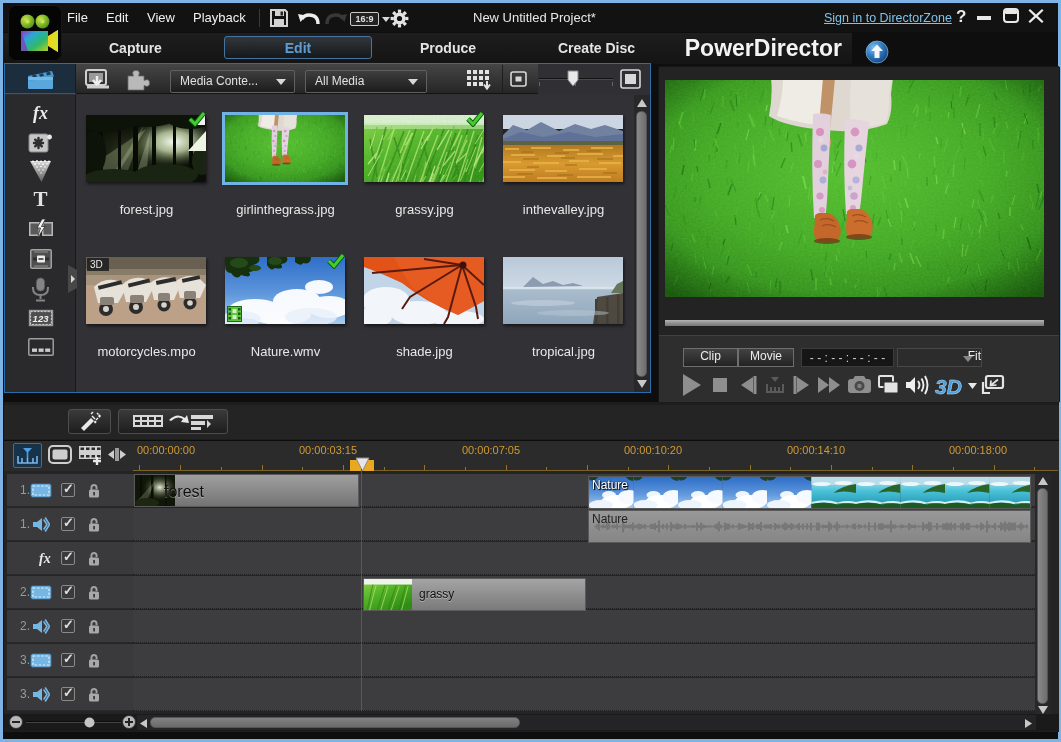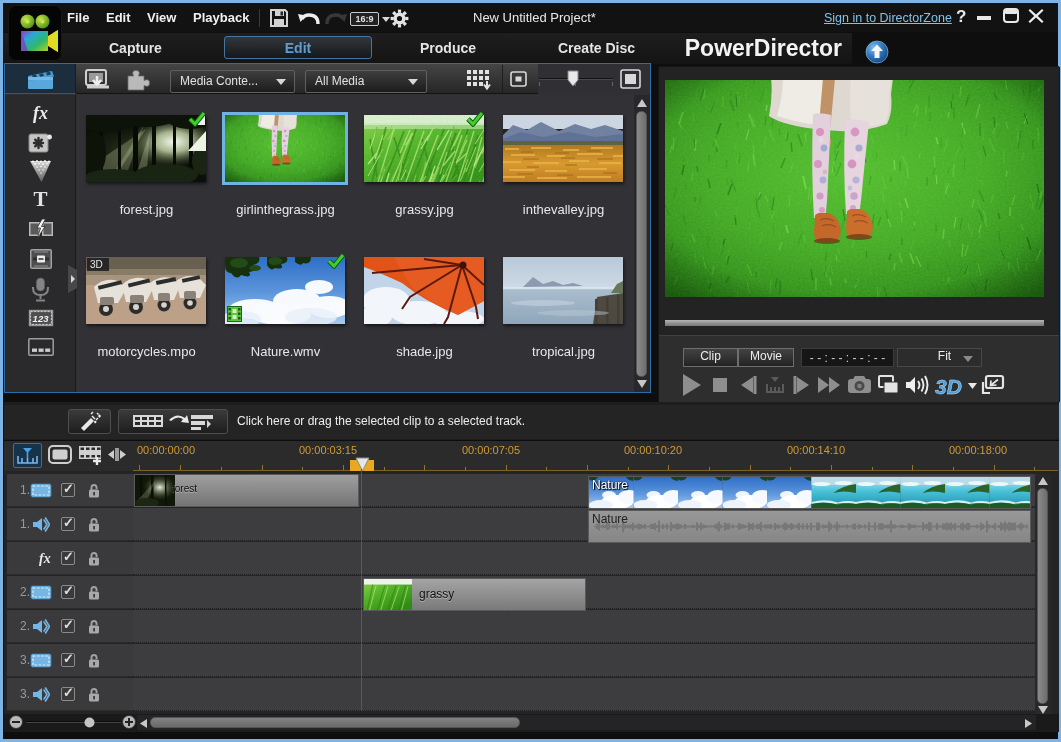--- a/index.html
+++ b/index.html
@@ -1,21 +1,21 @@
 <!DOCTYPE html>
 <html><head><meta charset="utf-8"><style>
 *{margin:0;padding:0;box-sizing:border-box}
 html,body{width:1061px;height:742px;overflow:hidden;background:#000}
 body{font-family:"Liberation Sans",sans-serif;position:relative}
 .win{position:absolute;left:0;top:0;width:1061px;height:742px;background:#7db3e5}
 .inner{position:absolute;left:3px;top:3px;width:1055px;height:736px;background:#0e0e0e}
 .abs{position:absolute}
 
 .titlebar{position:absolute;left:0;top:0;width:1055px;height:29px;background:#121212}
-.menu{position:absolute;top:7px;font-size:13px;color:#f0f0f0;font-weight:bold}
+.menu{position:absolute;top:7px;font-size:13px;color:#f0f0f0;font-weight:normal}
 .ttl{position:absolute;top:7px;font-size:13px;color:#e8e8e8}
 .signin{position:absolute;top:8px;font-size:12.5px;color:#7fc3ea;text-decoration:underline}
 .winbtn{position:absolute;top:4px;color:#e8e8e8;font-size:15px;font-weight:bold}
 
 .tabrow{position:absolute;left:0;top:30px;width:849px;height:31px;background:linear-gradient(#1e1e1e,#141414)}
 .tab{position:absolute;top:7px;font-size:14px;font-weight:bold;color:#e4e4e4}
 .editbtn{position:absolute;left:221px;top:3px;width:148px;height:23px;border:1px solid #44749f;border-radius:3px;background:linear-gradient(#32373b,#16181a);color:#5e9dd4;font-size:14px;font-weight:bold;text-align:center;line-height:22px}
 .pdlogo{position:absolute;right:8px;top:2px;font-size:23px;font-weight:bold;color:#f4f4f4;letter-spacing:0px}
 
 .lib{position:absolute;left:1px;top:60px;width:647px;height:330px;border:1px solid #2a6da8;background:#303034}
@@ -1113,21 +1113,21 @@
                 <stop offset="1" stop-color="#031f00" stop-opacity="0.4"></stop>
               </radialGradient>
   <rect width="379" height="217" fill="url(#vig)"></rect>
   </g>
  </svg></div>
  <div class="seek"></div>
  <div class="ctl">
   <div class="pbtn" style="left:24px;width:55px">Clip</div>
   <div class="pbtn" style="left:79px;width:56px">Movie</div>
   <div class="tcode">- - : - - : - - : - -</div>
-  <div class="pbtn" style="left:238px;width:85px;text-align:center;padding-left:10px;background:#2c2c2c;border-color:#484848">Fit<span style="position:absolute;right:8px;top:7px;width:0;height:0;border-left:5px solid transparent;border-right:5px solid transparent;border-top:6px solid #888"></span></div>
+  <div class="pbtn" style="left:238px;width:85px;text-align:right;padding-left:10px;background:#2c2c2c;border-color:#484848">Fit<span style="position:absolute;right:8px;top:7px;width:0;height:0;border-left:5px solid transparent;border-right:5px solid transparent;border-top:6px solid #888"></span></div>
   <g></g>
   <svg class="abs" style="left:22px;top:36px" width="380" height="26" viewBox="0 0 380 26">
    <path d="M2,2 L20,13 L2,24 Z" fill="#8e8e8e"></path>
    <rect x="32" y="6" width="14" height="14" fill="#8e8e8e"></rect>
    <path d="M74,4 L74,22" stroke="#8e8e8e" stroke-width="3"></path>
             <path d="M72,5 L60,13 L72,21 Z" fill="#8e8e8e"></path>
    <g stroke="#5a5a5a" stroke-width="2" fill="none">
               <path d="M86,12 L86,20 L102,20 L102,12 M90,15 L90,20 M94,15 L94,20 M98,15 L98,20"></path>
             </g>
             <path d="M90,5 L98,5 L94,10 Z" fill="#5a5a5a"></path>
@@ -1187,21 +1187,20 @@
               </g>
               <path d="M50,10 Q58,2 66,8 L68,5 L70,13 L62,12 L64,9 Q58,5 52,11 Z" fill="#e8e8e8"></path>
               <g fill="#d8d8d8">
                 <rect x="72" y="5" width="22" height="4"></rect>
                 <rect x="72" y="11" width="14" height="4"></rect>
                 <path d="M88,10 L92,14 L88,18 Z"></path>
                 <rect x="72" y="17" width="10" height="3"></rect>
               </g>
             </svg>
   </div>
-  <span class="abs" style="left:233px;top:9px;font-size:12px;color:#ededed">Click here or drag the selected clip to a selected track.</span>
  </div>
  <div class="ruler">
   <div class="abs" style="left:9px;top:2px;width:29px;height:25px;background:#17334a;border:1px solid #3e6e9a;border-radius:2px">
    <svg width="27" height="23" viewBox="0 0 27 23">
               <path d="M4,12 L4,19 L23,19 L23,12 M8,14 L8,19 M13.5,14 L13.5,19 M19,14 L19,19" stroke="#7ab4e4" stroke-width="1.6" fill="none"></path>
               <path d="M9,4 L18,4 L13.5,9 Z" fill="#4da0e0"></path>
               <path d="M13.5,8 L13.5,14" stroke="#4da0e0" stroke-width="1.6"></path>
             </svg>
   </div>
   <svg class="abs" style="left:44px;top:4px" width="24" height="19" viewBox="0 0 24 19">
@@ -1330,21 +1329,21 @@
               </radialGradient>
               <rect width="40" height="31" fill="url(#fmG)"></rect>
               <g fill="#0a0e06">
                 <rect x="5" width="2" height="31"></rect>
                 <rect x="16" width="2.5" height="31"></rect>
                 <rect x="30" width="1.5" height="31"></rect>
               </g>
               <path d="M20,6 L2,26 L2,31 L10,31 Z" fill="#cfdcae" opacity="0.22"></path>
               <ellipse cx="12" cy="28" rx="12" ry="5" fill="#1c2610"></ellipse>
             </svg>
-   <span style="position:absolute;left:37px;top:8px;font-size:10px;color:#111;text-shadow:0 1px 0 rgba(255,255,255,.35)">forest</span>
+   <span style="position:absolute;left:29px;top:8px;font-size:16px;color:#111;text-shadow:0 1px 0 rgba(255,255,255,.35)">forest</span>
           </div>
   <div class="clip" style="left:359px;top:107px;width:223px;background:linear-gradient(#a4a4a4,#7a7a7a)">
    <svg width="48" height="31" viewBox="0 0 120 67" preserveAspectRatio="none" style="position:absolute;left:0;top:0">
               <rect width="120" height="67" fill="url(#grsG)"></rect>
               <rect width="120" height="12" fill="#eef4ea"></rect>
               <g stroke="#2a7a10" stroke-width="2" opacity="0.7" fill="none">
                 <path d="M8,67 L22,12"></path>
                 <path d="M34,67 L52,14"></path>
                 <path d="M60,67 L80,14"></path>
                 <path d="M88,67 L104,14"></path>

